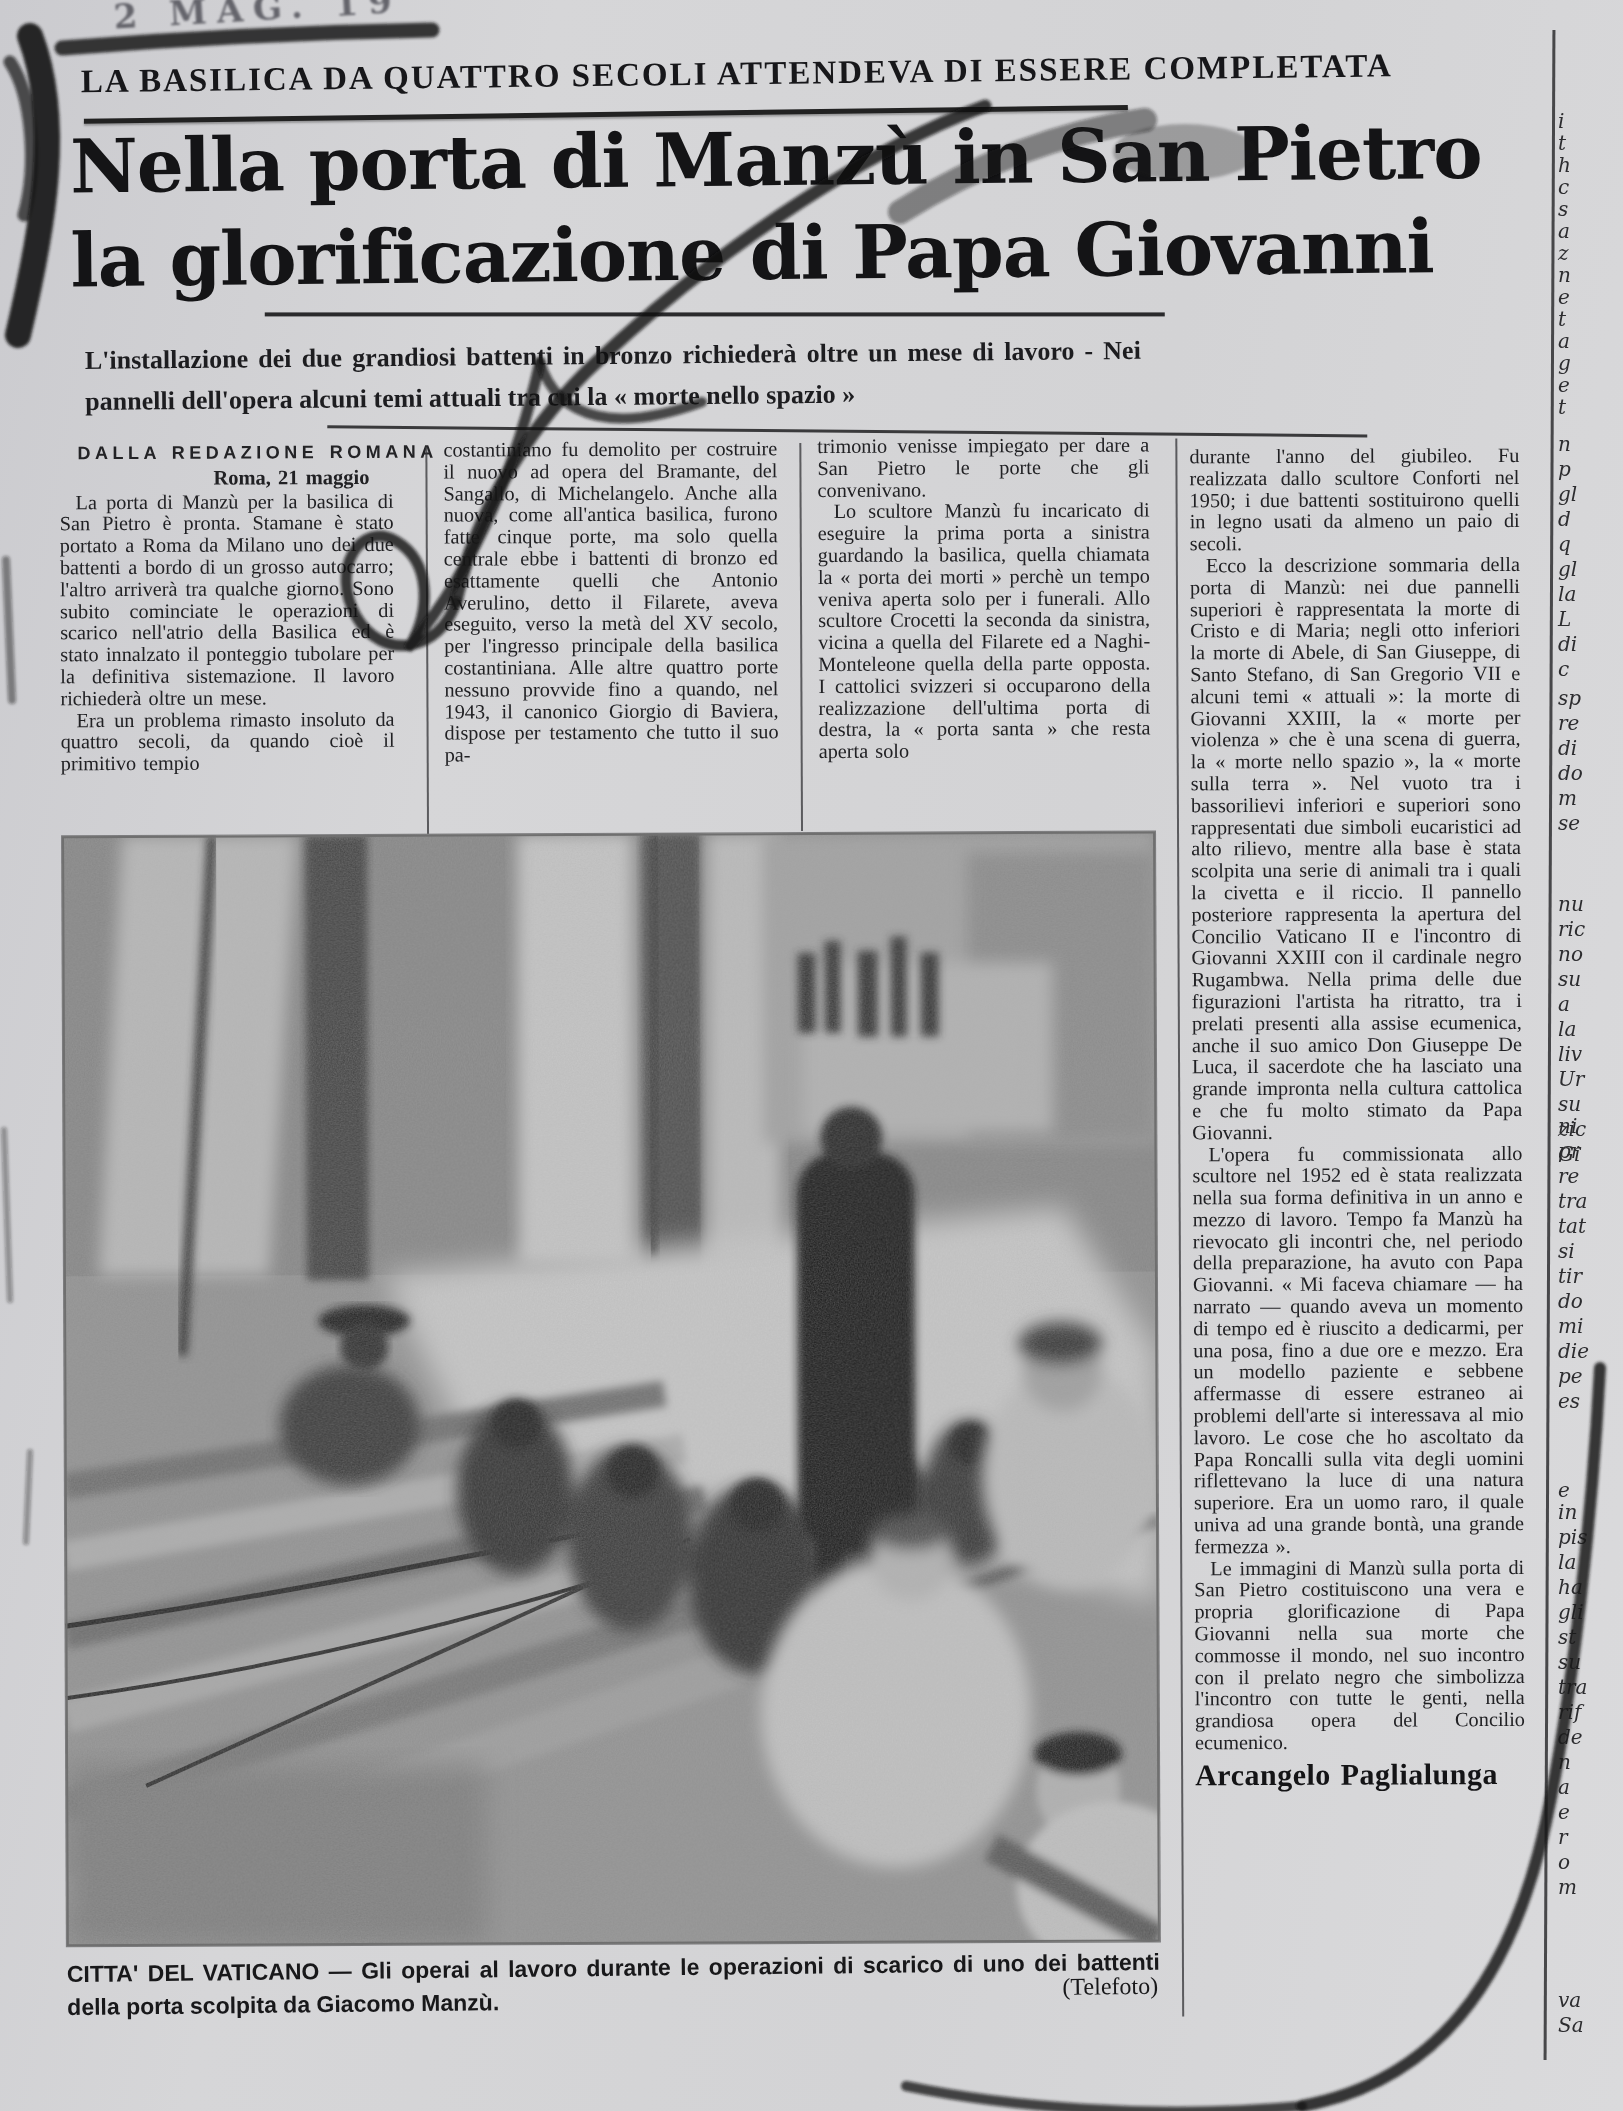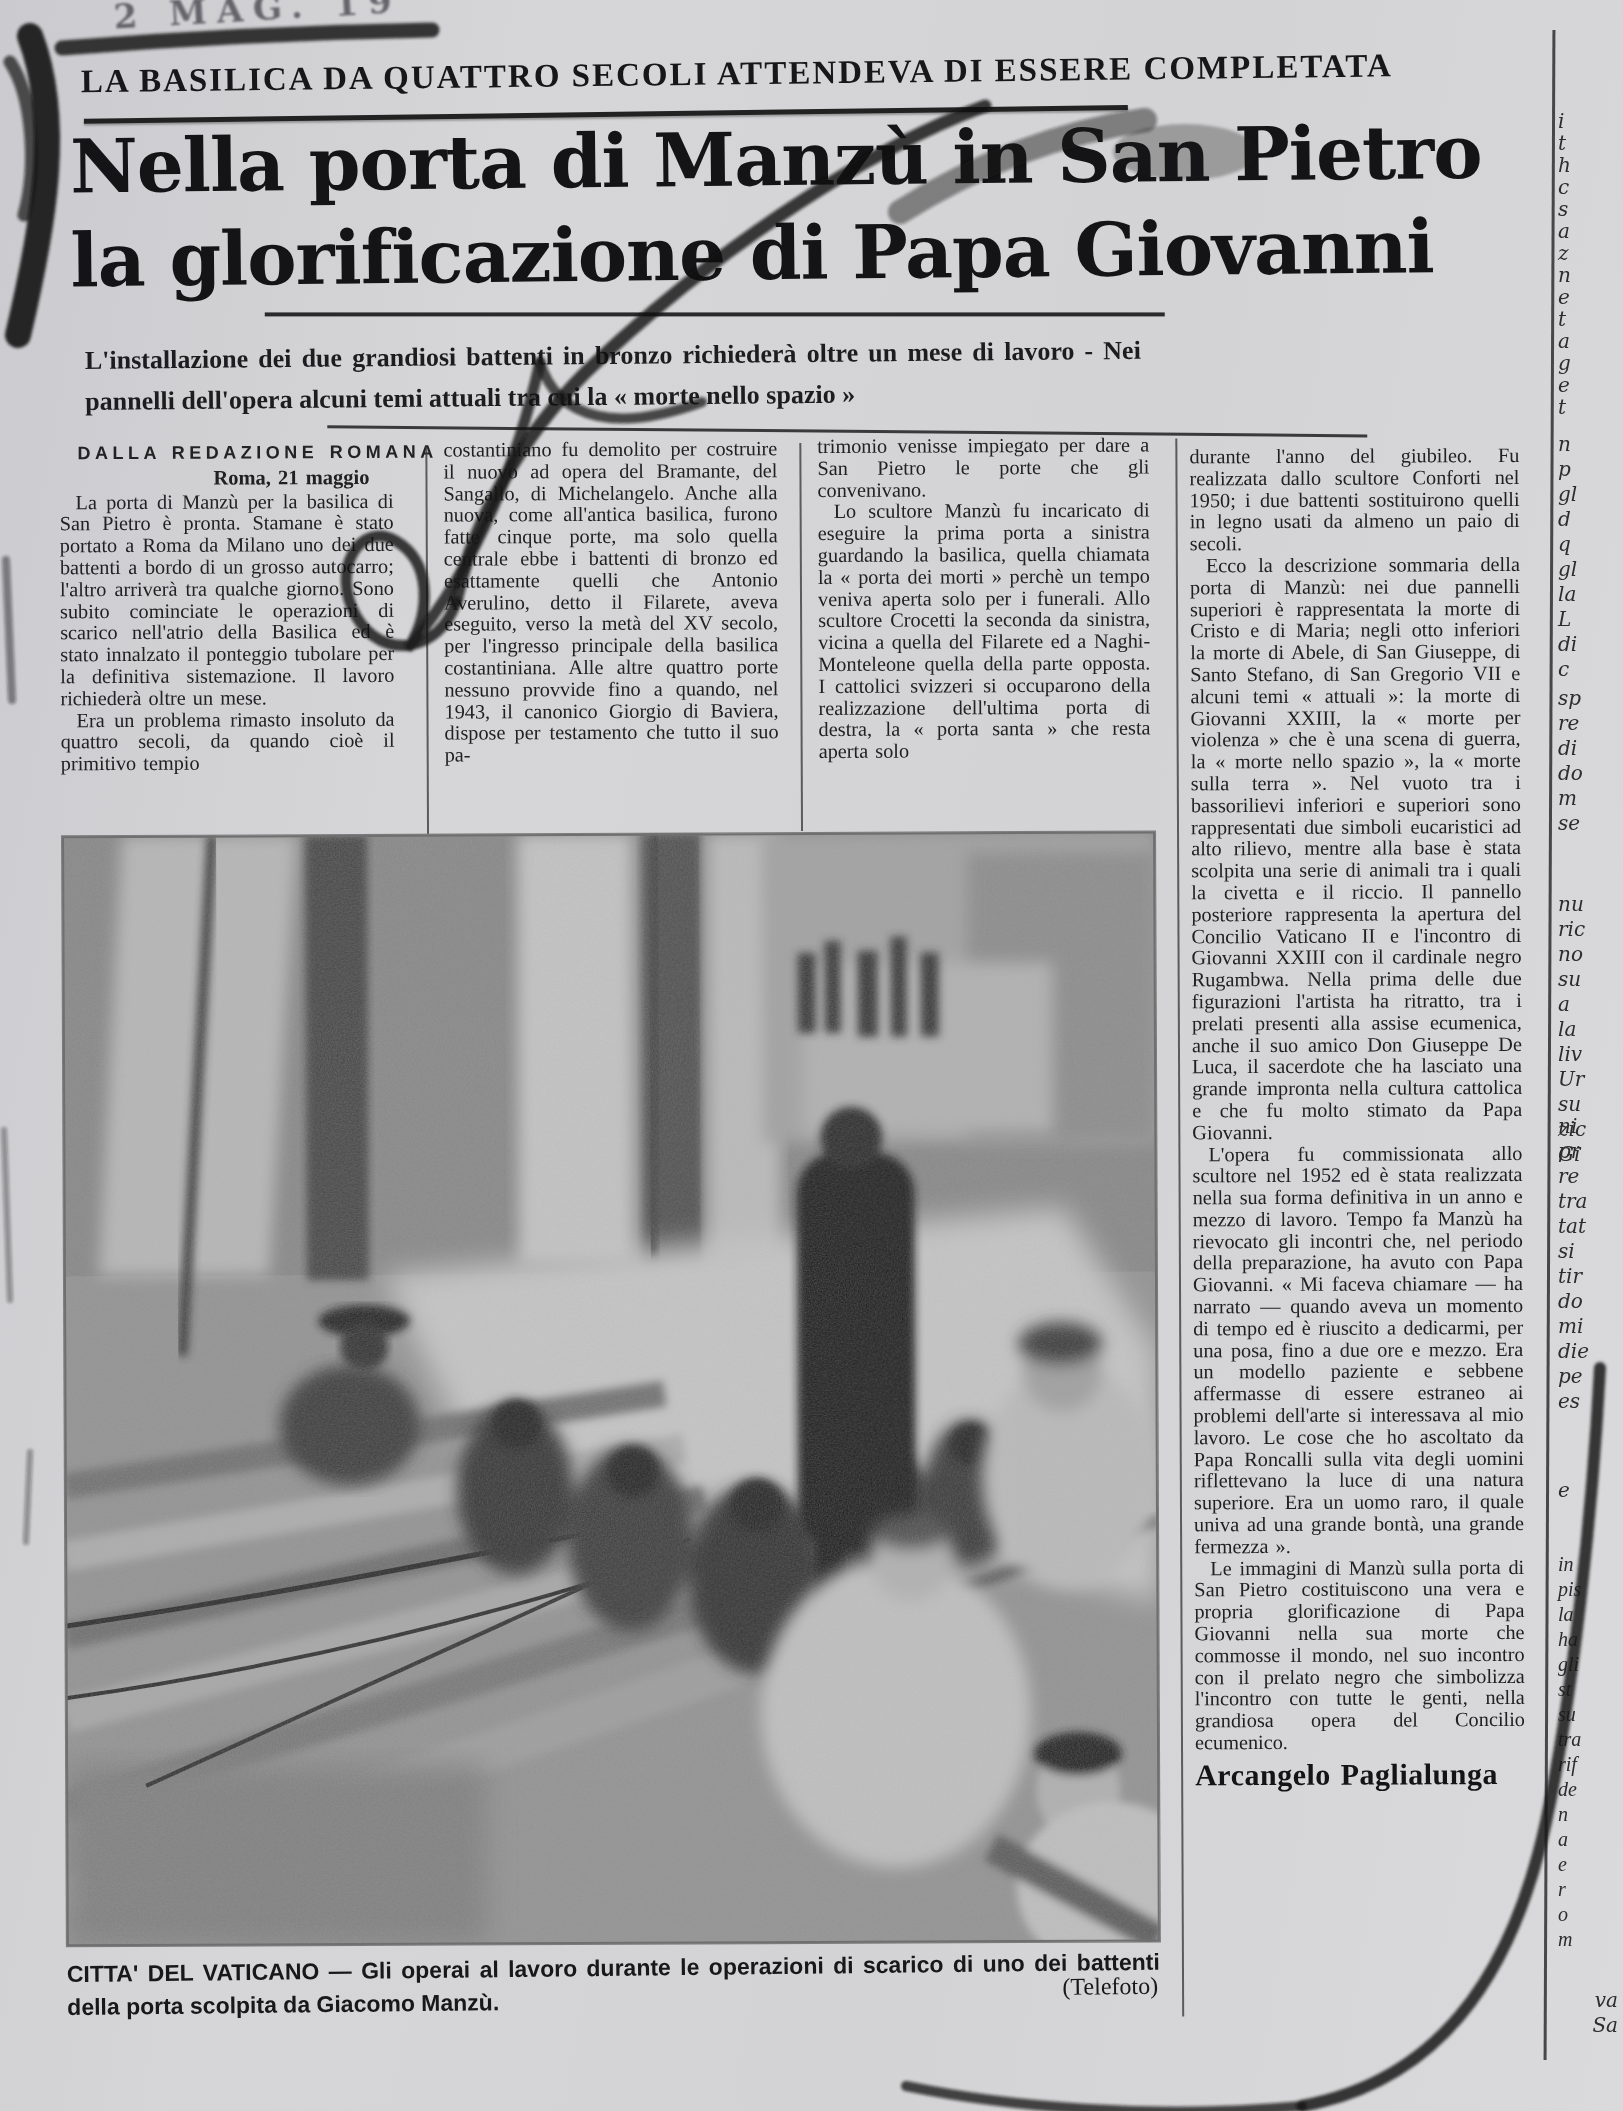--- a/index.html
+++ b/index.html
@@ -246,37 +246,37 @@
 tra
 tat
 si
 tir
 do
 mi
 die
 pe
 es</div>
   <div class="frag" style="top:1478px;">e</div>
-  <div class="frag" style="top:1552px;font-family:Liberation Serif, serif;">in
+  <div class="frag" style="top:1500px;">in
 pis
 la
 ha
 gli
 st
 su
 tra
 rif
 de
 n
 a
 e
 r
 o
 m</div>
-  <div class="frag" style="top:1988px;text-align:right;">va
+  <div class="frag" style="top:1988px;">va
 Sa</div>
 
   <svg class="ink" width="1623" height="2111" viewBox="0 0 1623 2111">
     <defs>
         <filter id="ib">
           <feGaussianBlur stdDeviation="1.4"></feGaussianBlur>
         </filter>
       </defs>
     <g stroke="#141414" fill="none" stroke-linecap="round" filter="url(#ib)">
       <path d="M30,36 C62,120 44,225 18,335" stroke-width="26" opacity="0.92"></path>

